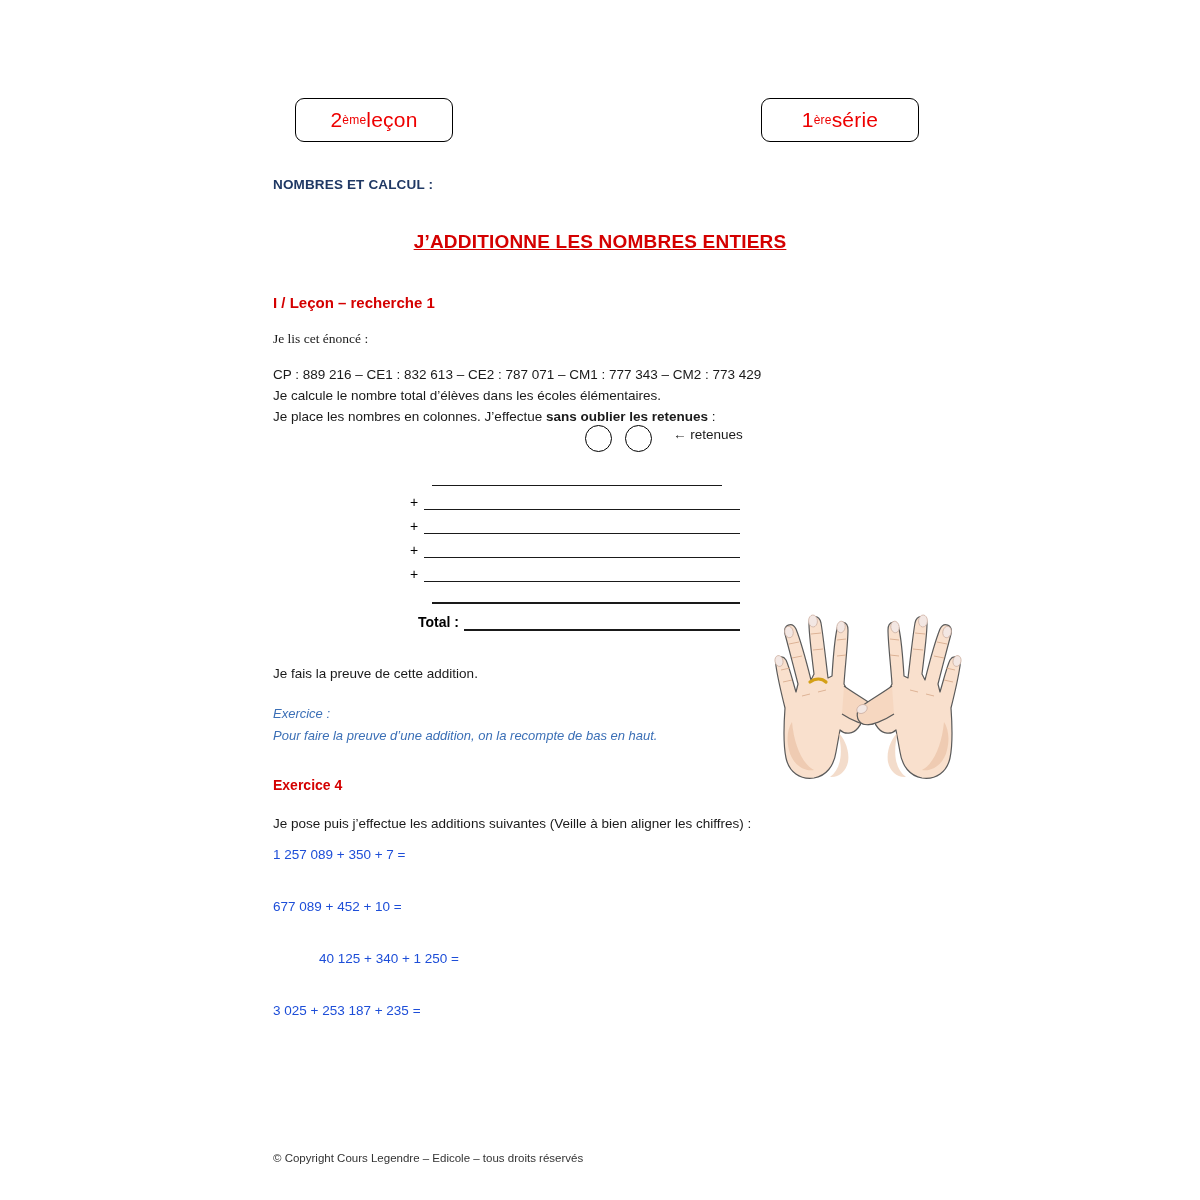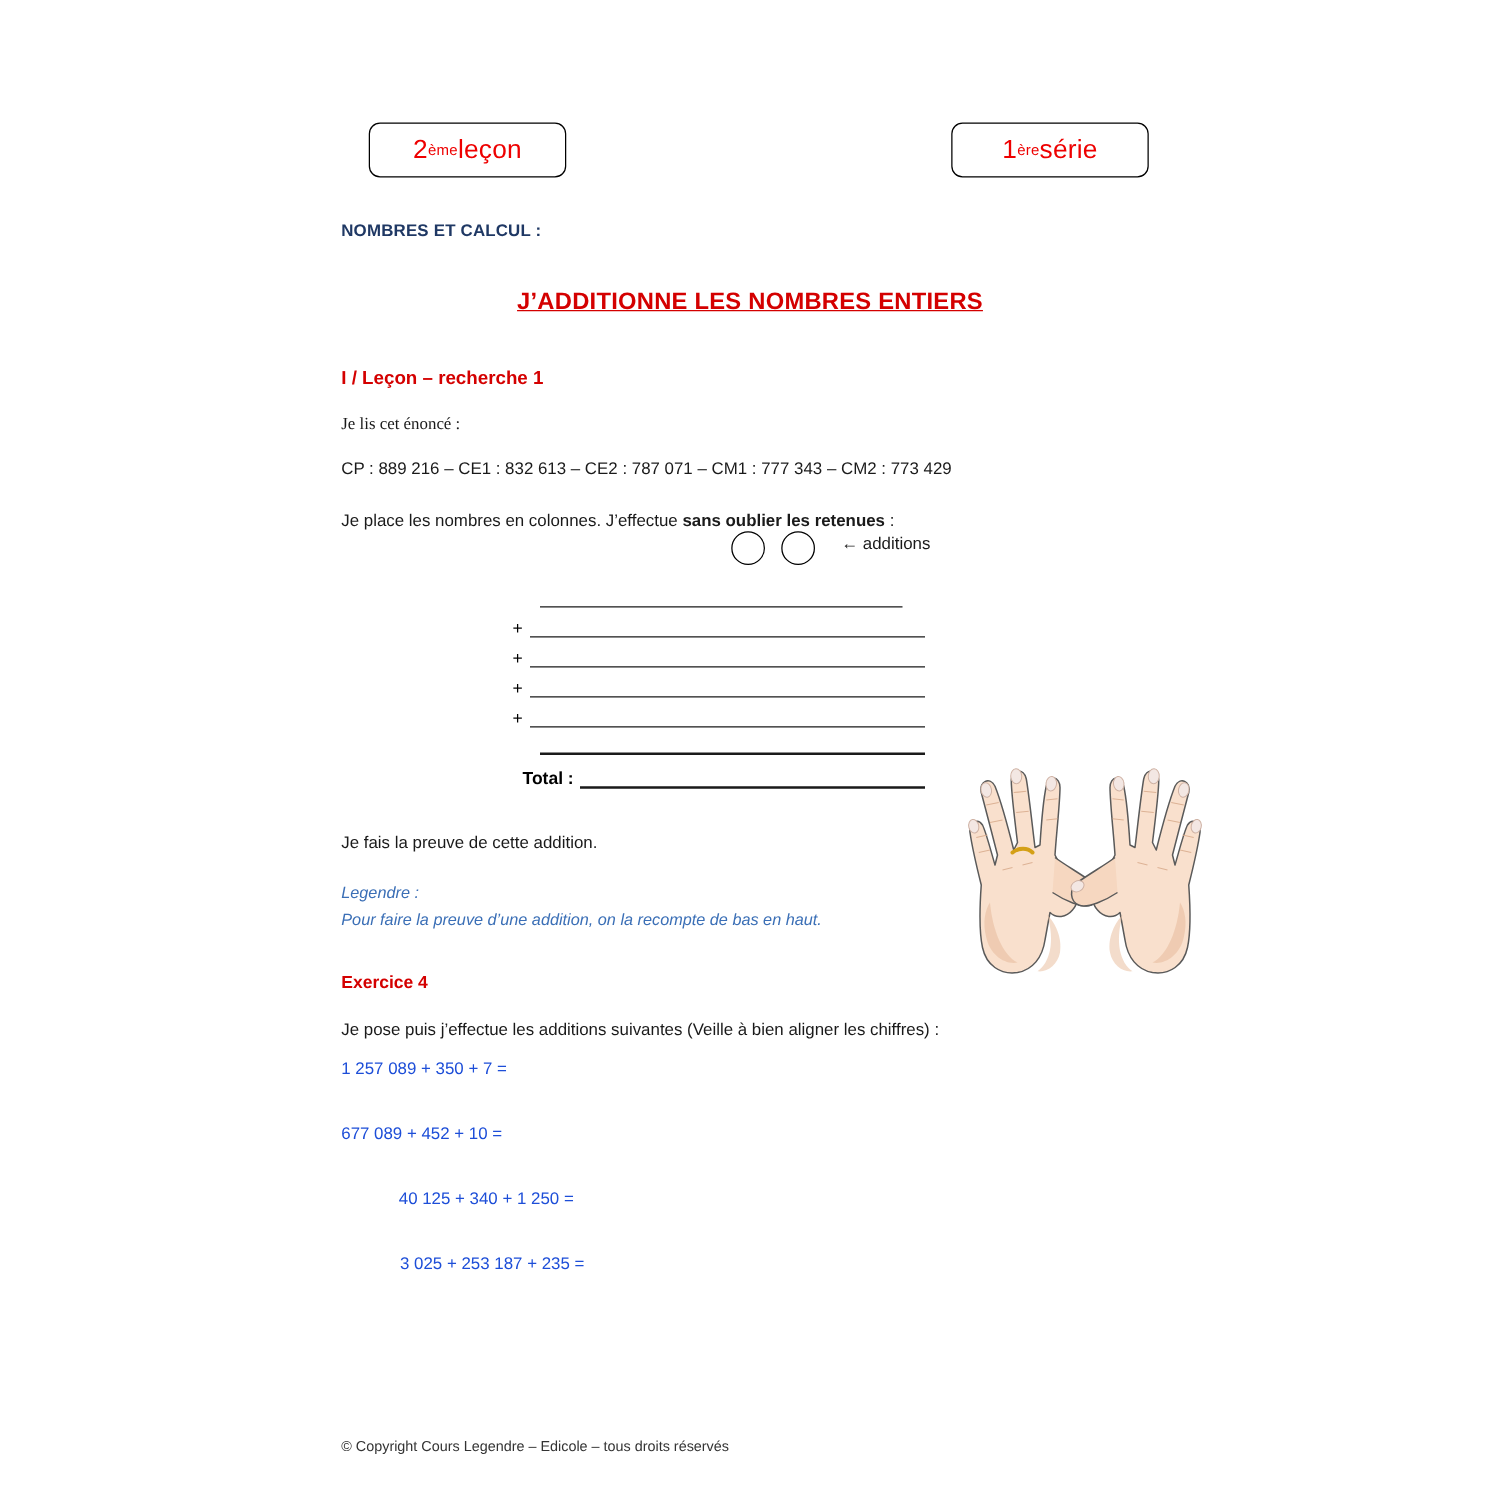--- a/index.html
+++ b/index.html
@@ -204,21 +204,21 @@
   .exercise-item {
     position: absolute;
     left: 273px;
     font-size: 13.5px;
     color: #1d4ed8;
     white-space: nowrap;
   }
   #ex-op-0 { top: 847px; }
   #ex-op-1 { top: 899px; }
   #ex-op-2 { top: 951px; margin-left: 46px; }
-  #ex-op-3 { top: 1003px; margin-left: 47px; }
+  #ex-op-3 { top: 1003px; }
 
   
   #hands-illustration {
     position: absolute;
     left: 752px;
     top: 604px;
     width: 232px;
     height: 190px;
   }
 
@@ -249,26 +249,27 @@
       <span> série</span>
   </div>
 
   <div class="subject-label">NOMBRES ET CALCUL :</div>
   <div class="main-title">J’ADDITIONNE LES NOMBRES ENTIERS</div>
 
   <div class="section-heading" id="lesson-heading">I / Leçon – recherche 1</div>
 
   <div class="body-text" id="read-line">Je lis cet énoncé :</div>
   <div class="body-text" id="data-line">CP : 889 216 – CE1 : 832 613 – CE2 : 787 071 – CM1 : 777 343 – CM2 : 773 429</div>
+  <div class="body-text" id="compute-line">Je calcule le nombre total d’élèves dans les écoles élémentaires.</div>
 
   <div class="body-text" id="place-line"><span>Je place les nombres en colonnes. J’effectue </span><span class="bold-inline">sans oublier les retenues</span><span> :</span></div>
 
   <div class="carry-circle" id="carry-1"></div>
   <div class="carry-circle" id="carry-2"></div>
-  <div id="carry-label">← additions</div>
+  <div id="carry-label">← retenues</div>
 
   <div class="addition-block">
     <div class="add-row first">
       <span class="add-plus">+</span>
       <span class="add-rule"></span>
     </div>
     <div class="add-row">
       <span class="add-plus">+</span>
       <span class="add-rule"></span>
     </div>
@@ -289,21 +290,21 @@
       <span class="add-rule"></span>
     </div>
   </div>
 
   <div class="total-row">
     <span class="total-label">Total :</span>
     <span class="total-rule"></span>
   </div>
 
   <div class="body-text" id="proof-line">Je fais la preuve de cette addition.</div>
-  <div class="remark" id="remark-title">Legendre :</div>
+  <div class="remark" id="remark-title">Exercice :</div>
   <div class="remark" id="remark-body">Pour faire la preuve d’une addition, on la recompte de bas en haut.</div>
 
   <svg id="hands-illustration" viewBox="0 0 232 190" xmlns="http://www.w3.org/2000/svg">
     <g stroke="#5a5a5a" stroke-width="1.2" stroke-linejoin="round">
 
       <path d="M33 104
                C30 92 26 76 24 62
                C23 54 30 50 34 56
                C37 62 41 78 44 88
                L46 80

